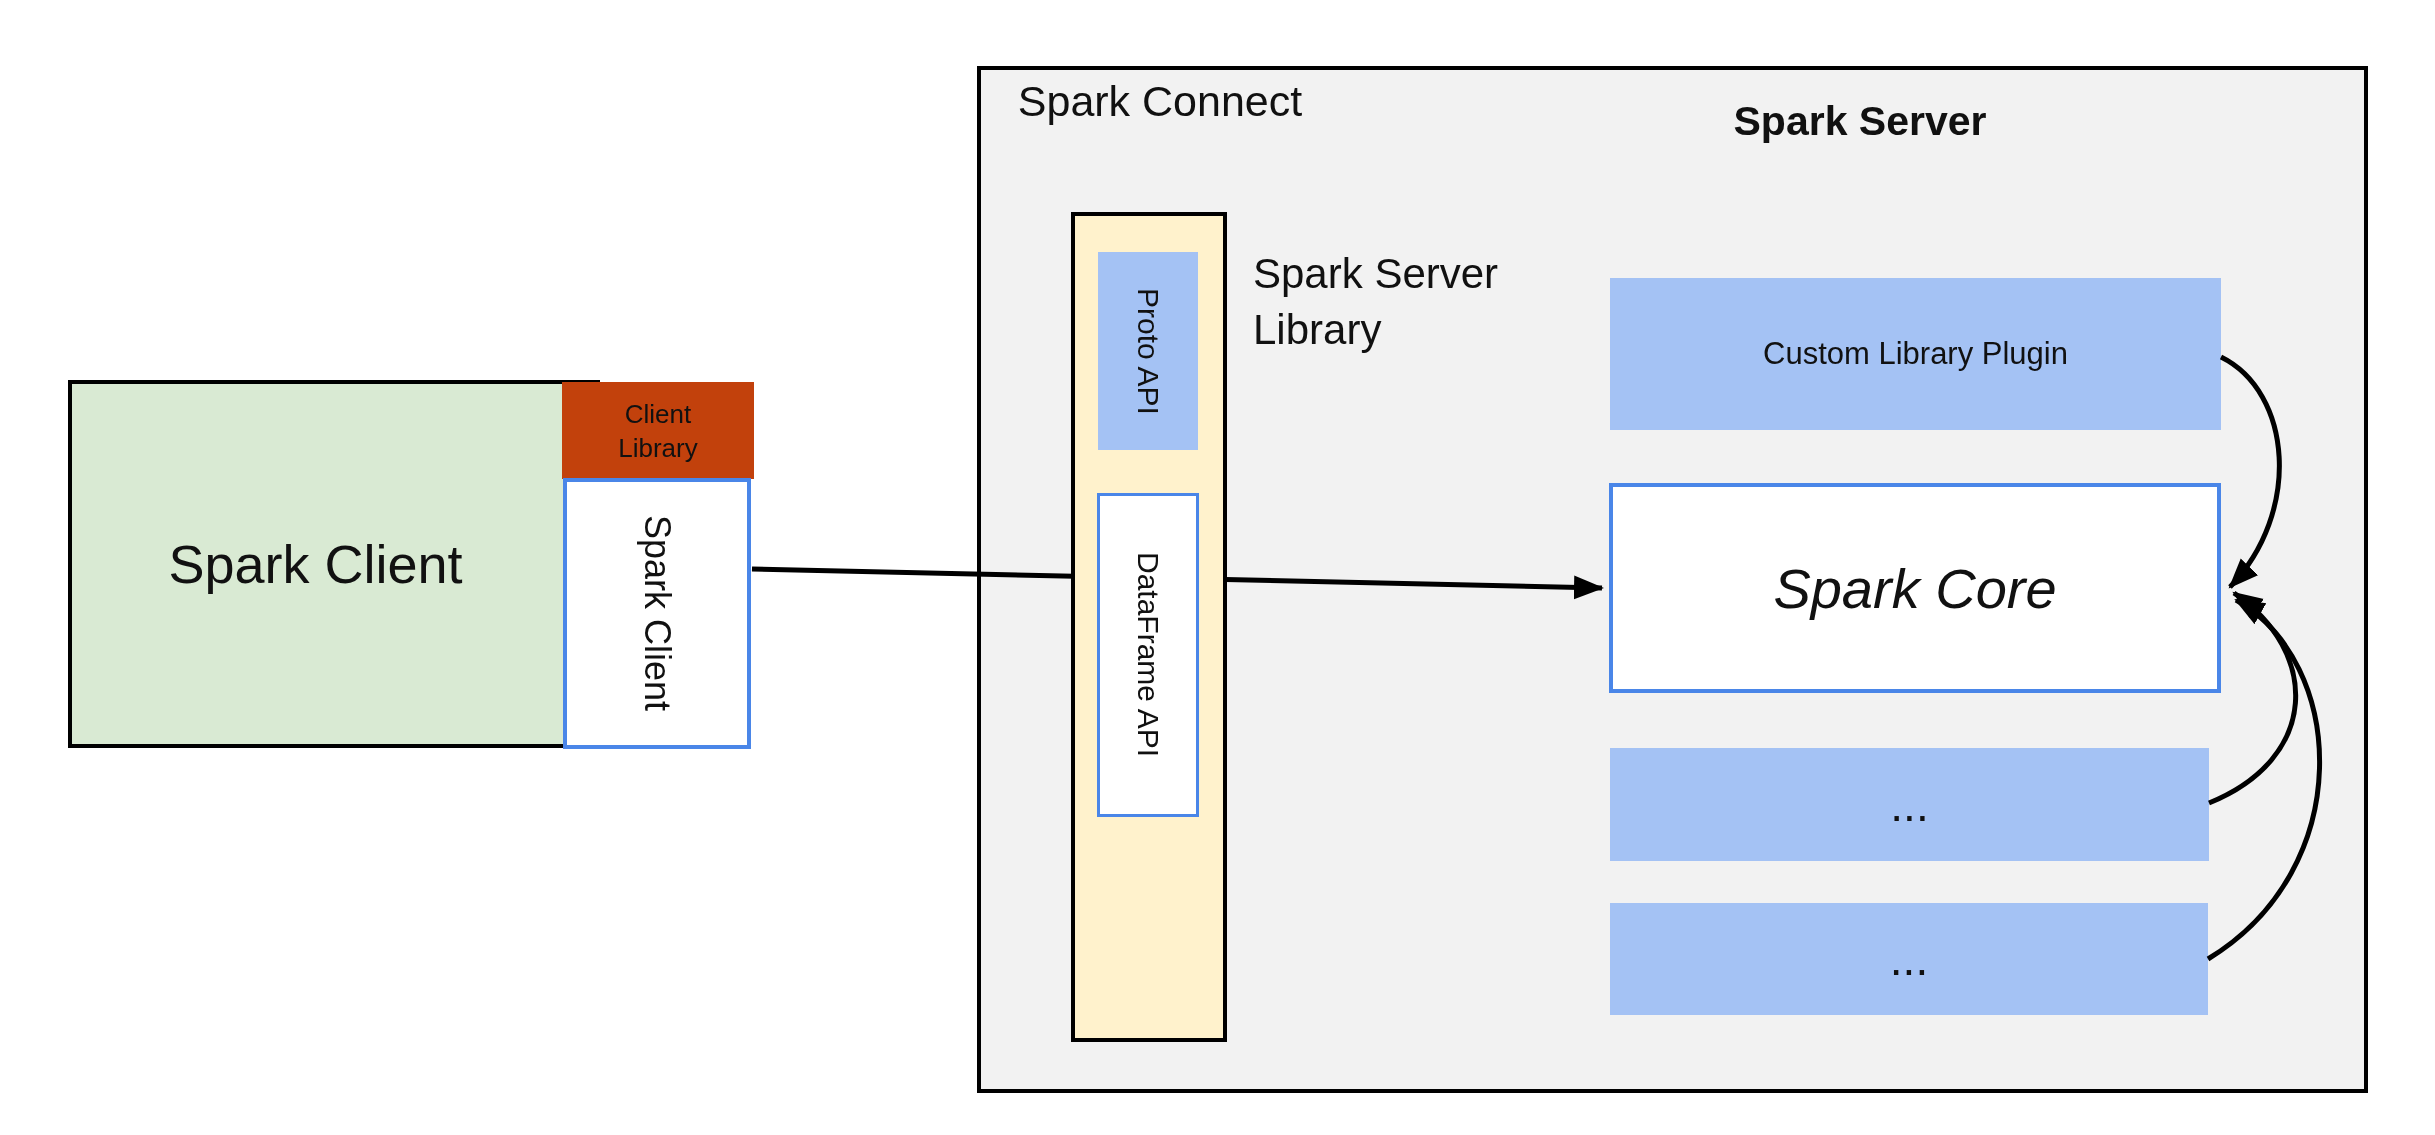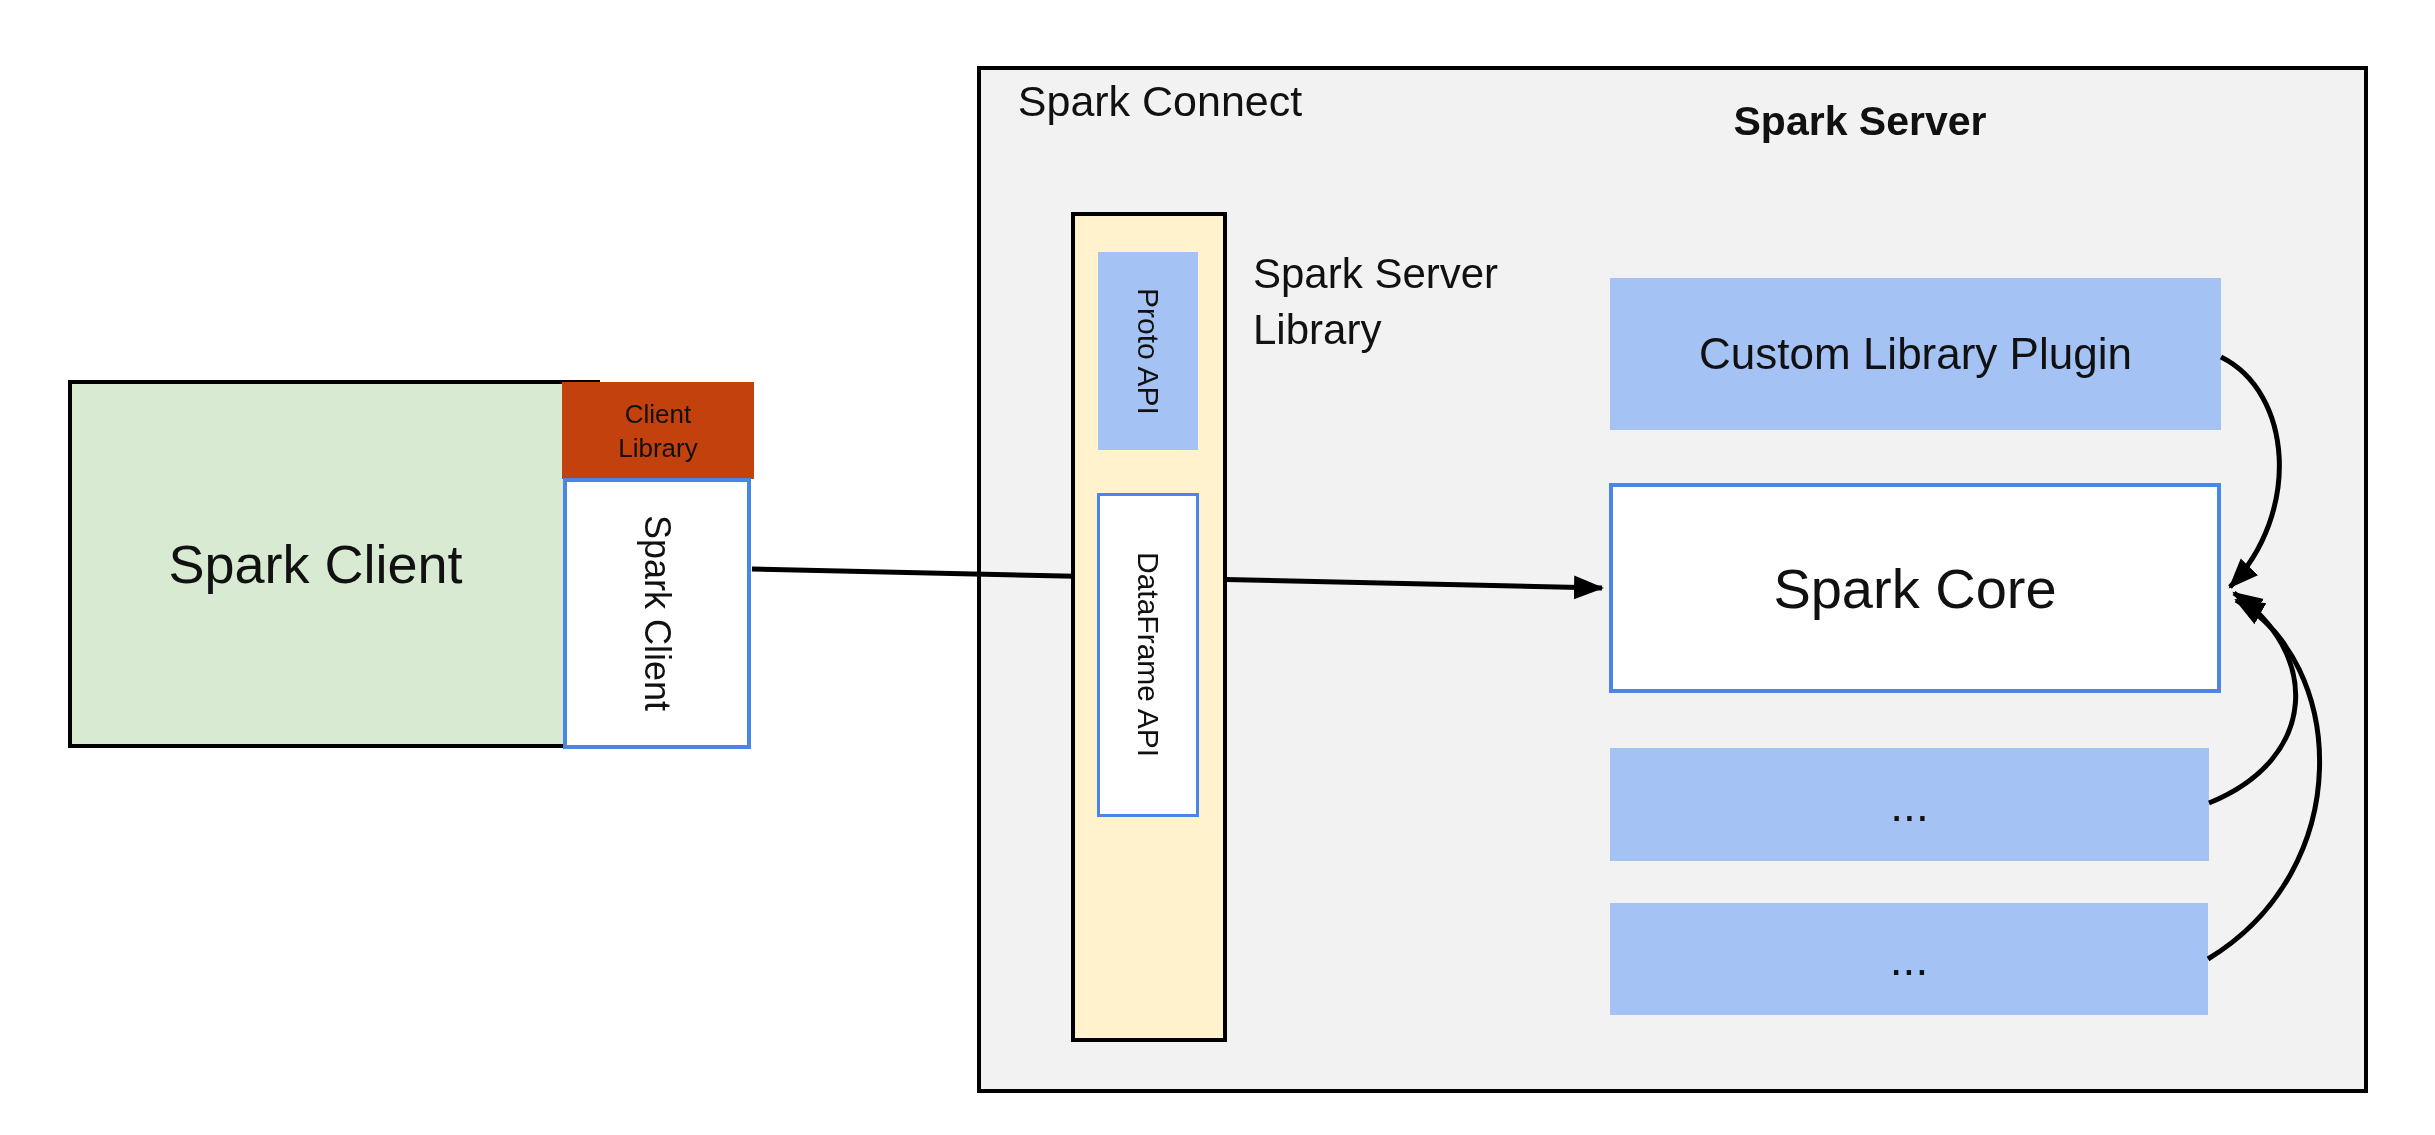--- a/index.html
+++ b/index.html
@@ -115,30 +115,31 @@
     text-align: center;
     font-size: 41px;
     font-weight: bold;
   }
   .plugin-box {
     position: absolute;
     left: 1610px; top: 278px;
     width: 611px; height: 152px;
     background: #a4c2f4;
     display: flex; align-items: center; justify-content: center;
-    font-size: 44px;
+    font-size: 31px;
   }
   .core-box {
     position: absolute;
     left: 1609px; top: 483px;
     width: 612px; height: 210px;
     background: #ffffff;
     border: 4px solid #4a86e8;
     display: flex; align-items: center; justify-content: center;
     font-size: 56px;
+    font-style: italic;
   }
   .module-box {
     position: absolute;
     background: #a4c2f4;
     display: flex; align-items: center; justify-content: center;
     font-size: 46px;
   }
   .module-box.m1 { left: 1610px; top: 748px; width: 599px; height: 113px; }
   .module-box.m2 { left: 1610px; top: 903px; width: 598px; height: 112px; }
 </style>

